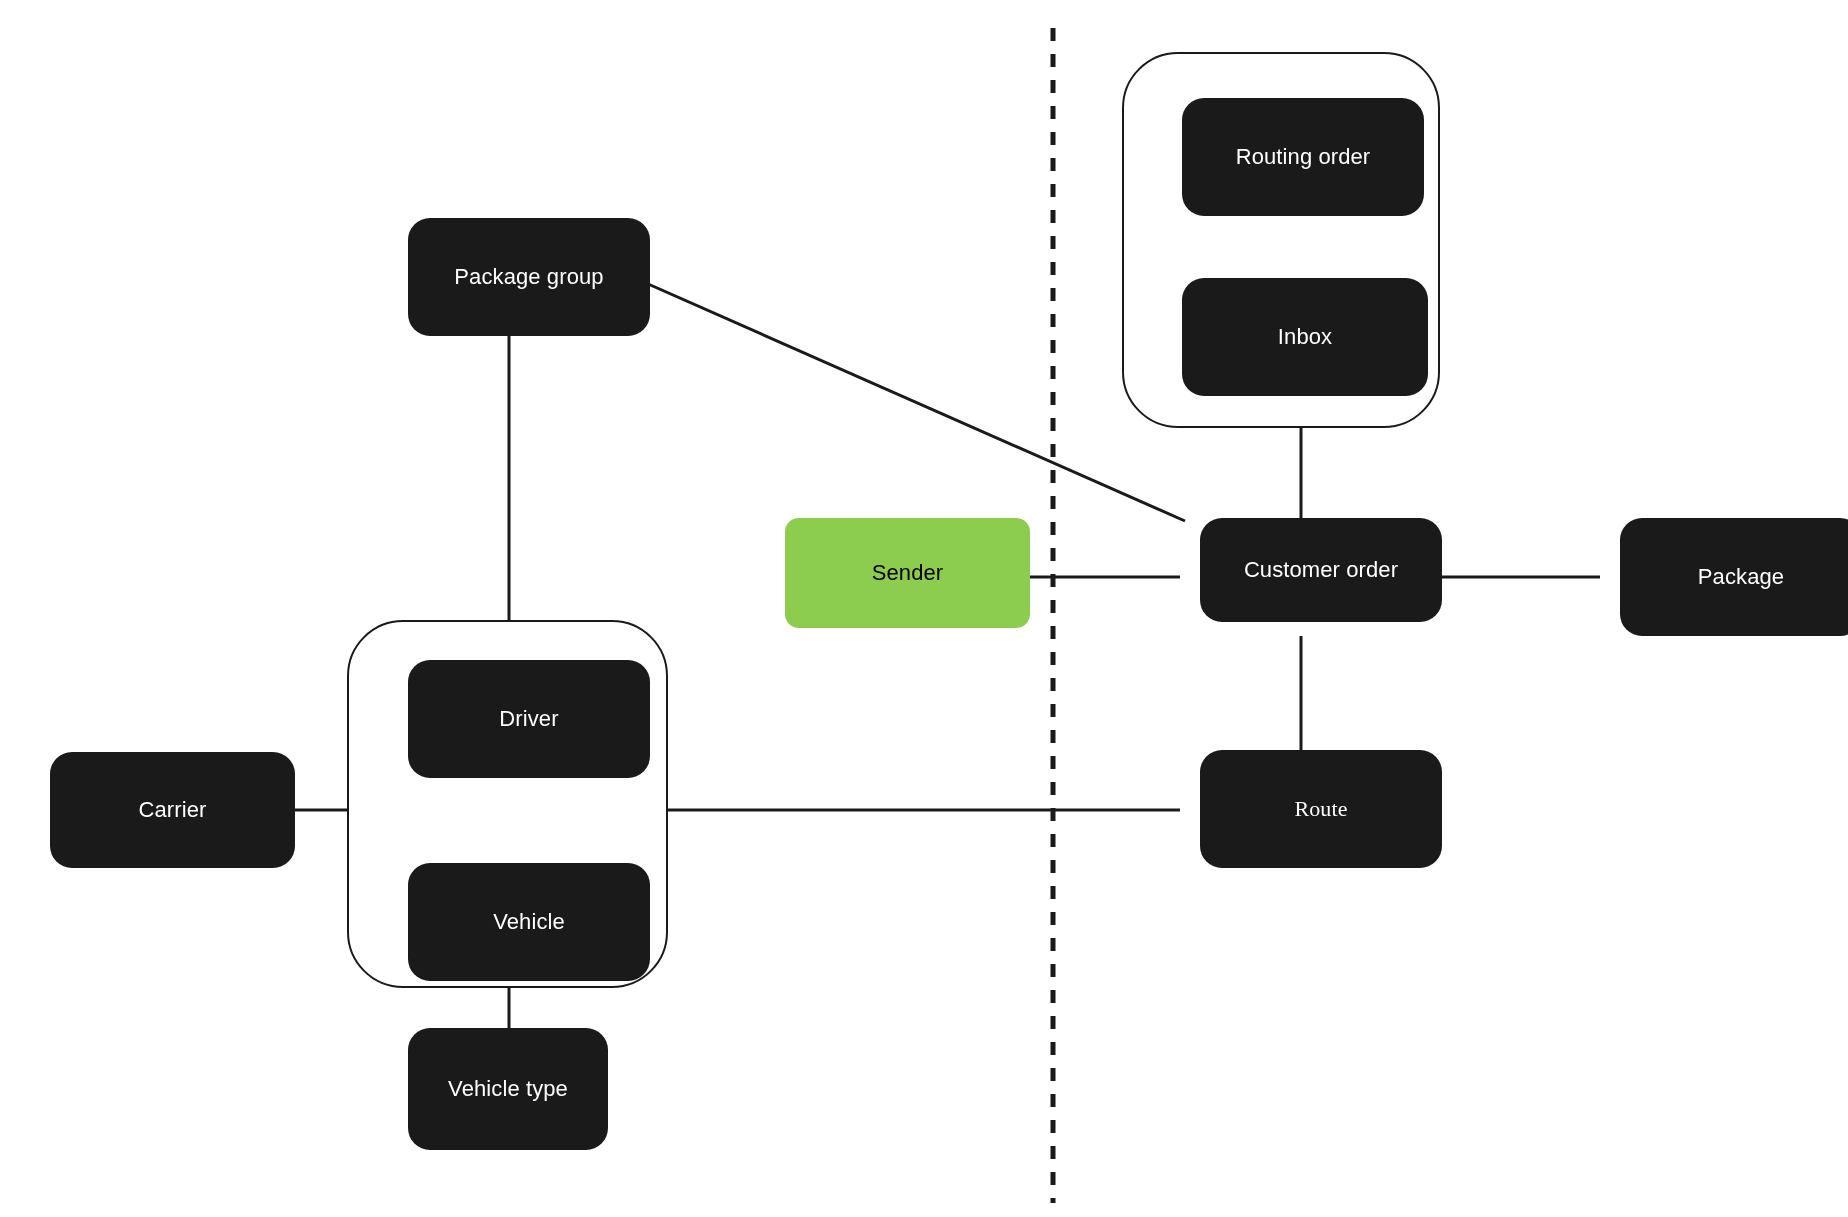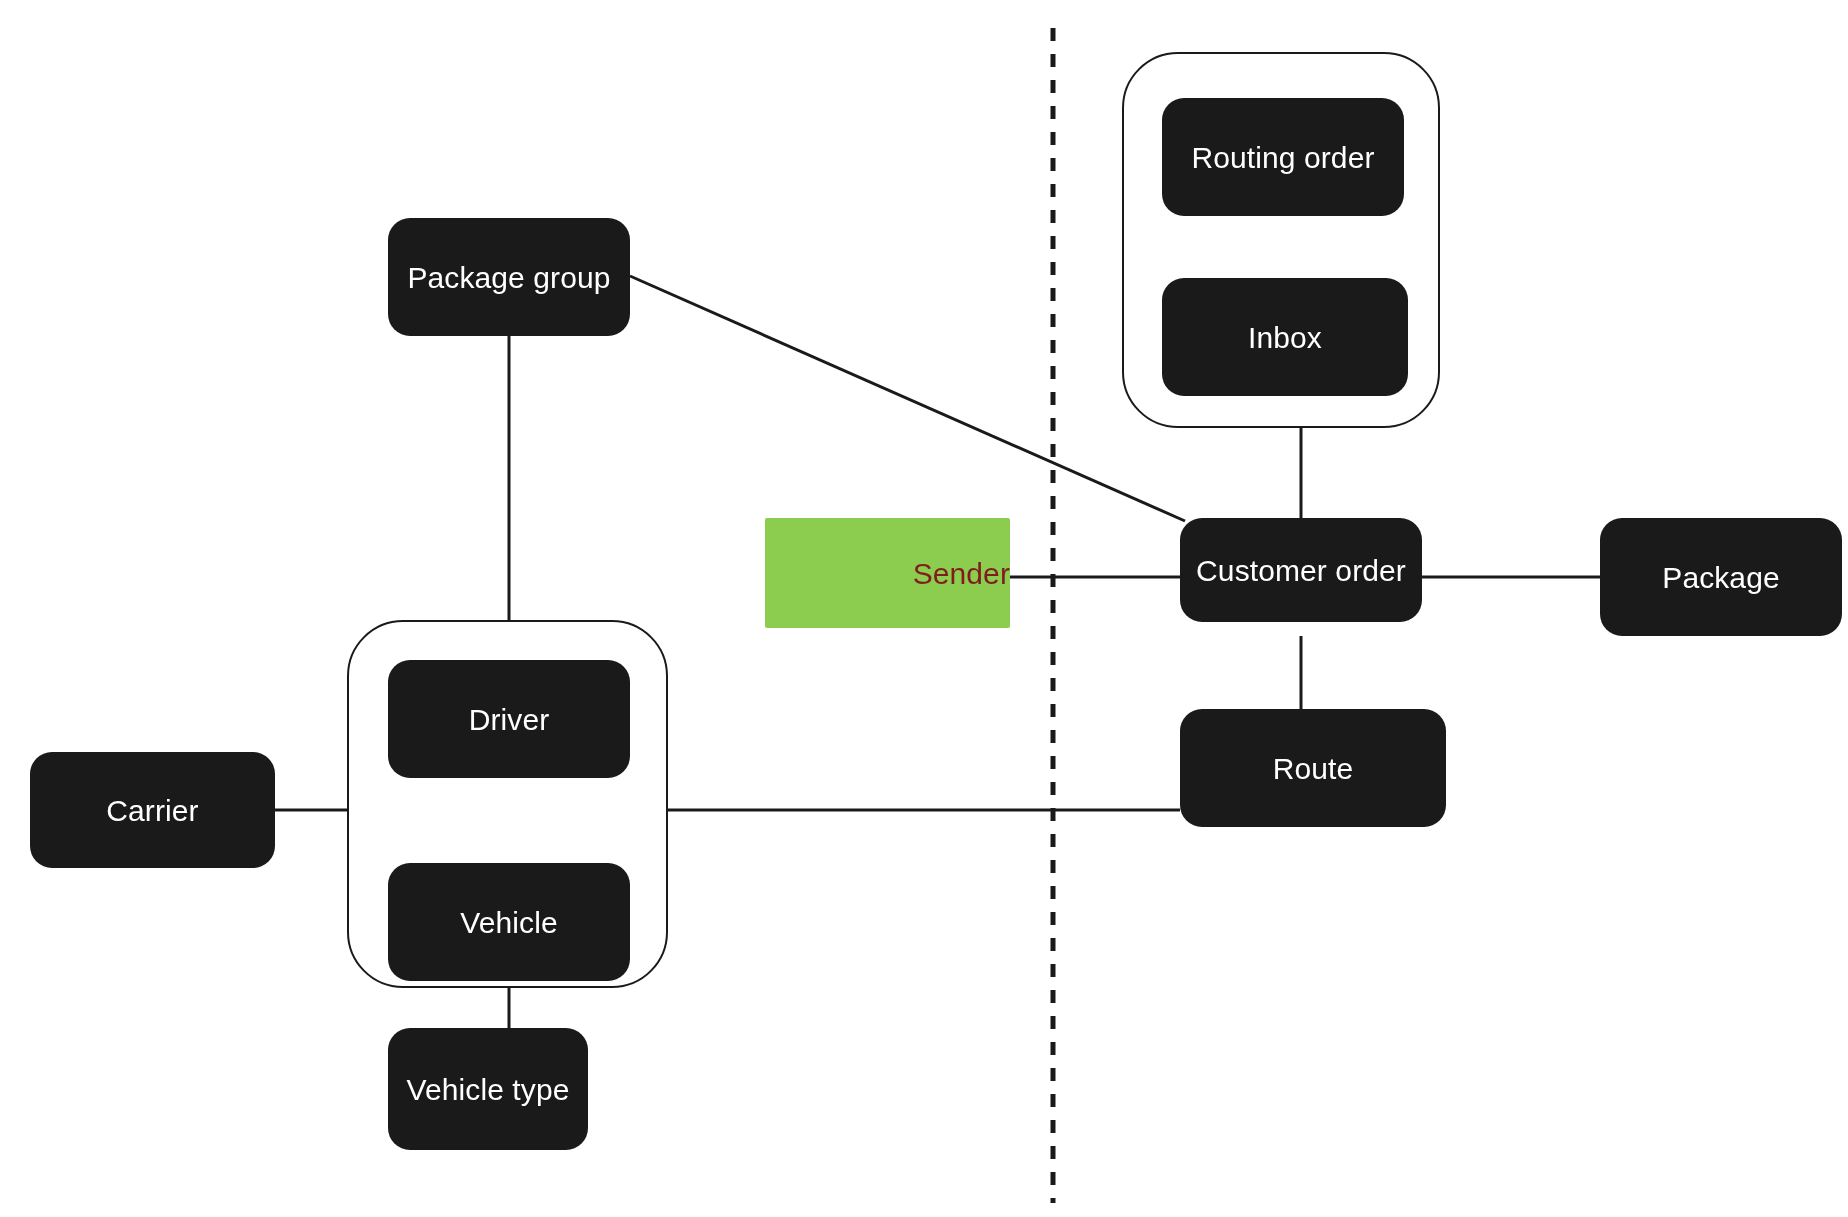--- a/index.html
+++ b/index.html
@@ -29,32 +29,32 @@
   }
   .node {
     position: absolute;
     display: flex;
     align-items: center;
     justify-content: center;
     box-sizing: border-box;
     border-radius: 22px;
     background: #1a1a1a;
     color: #ffffff;
-    font-size: 30px;
+    font-size: 22px;
     font-weight: 400;
     letter-spacing: 0.1px;
     line-height: 1.1;
     text-align: center;
     user-select: none;
+    margin-left: 20px;
   }
   .node.green {
     background: #8ccc4e;
-    color: #7f1d1d;
-    border-radius: 2px;
-    justify-content: flex-end;
+    color: #000000;
+    border-radius: 14px;
   }
   .group-box {
     position: absolute;
     box-sizing: border-box;
     background: #ffffff;
     border: 2.5px solid #1a1a1a;
     border-radius: 56px;
   }
   .node-label {
     display: block;
@@ -103,21 +103,21 @@
   </div>
   <div class="node green" style="left: 765px; top: 518px; width: 245px; height: 110px;">
     <span class="node-label">Sender</span>
   </div>
   <div class="node" style="left: 1180px; top: 518px; width: 242px; height: 104px;">
     <span class="node-label">Customer order</span>
   </div>
   <div class="node" style="left: 1600px; top: 518px; width: 242px; height: 118px;">
     <span class="node-label">Package</span>
   </div>
-  <div class="node" style="left: 1180px; top: 709px; width: 266px; height: 118px;">
+  <div class="node" style="left: 1180px; top: 750px; width: 242px; height: 118px; font-family: Liberation Serif, serif;">
     <span class="node-label">Route</span>
   </div>
   <div class="node" style="left: 1162px; top: 98px; width: 242px; height: 118px;">
     <span class="node-label">Routing order</span>
   </div>
   <div class="node" style="left: 1162px; top: 278px; width: 246px; height: 118px;">
     <span class="node-label">Inbox</span>
   </div>
 
 </div>

